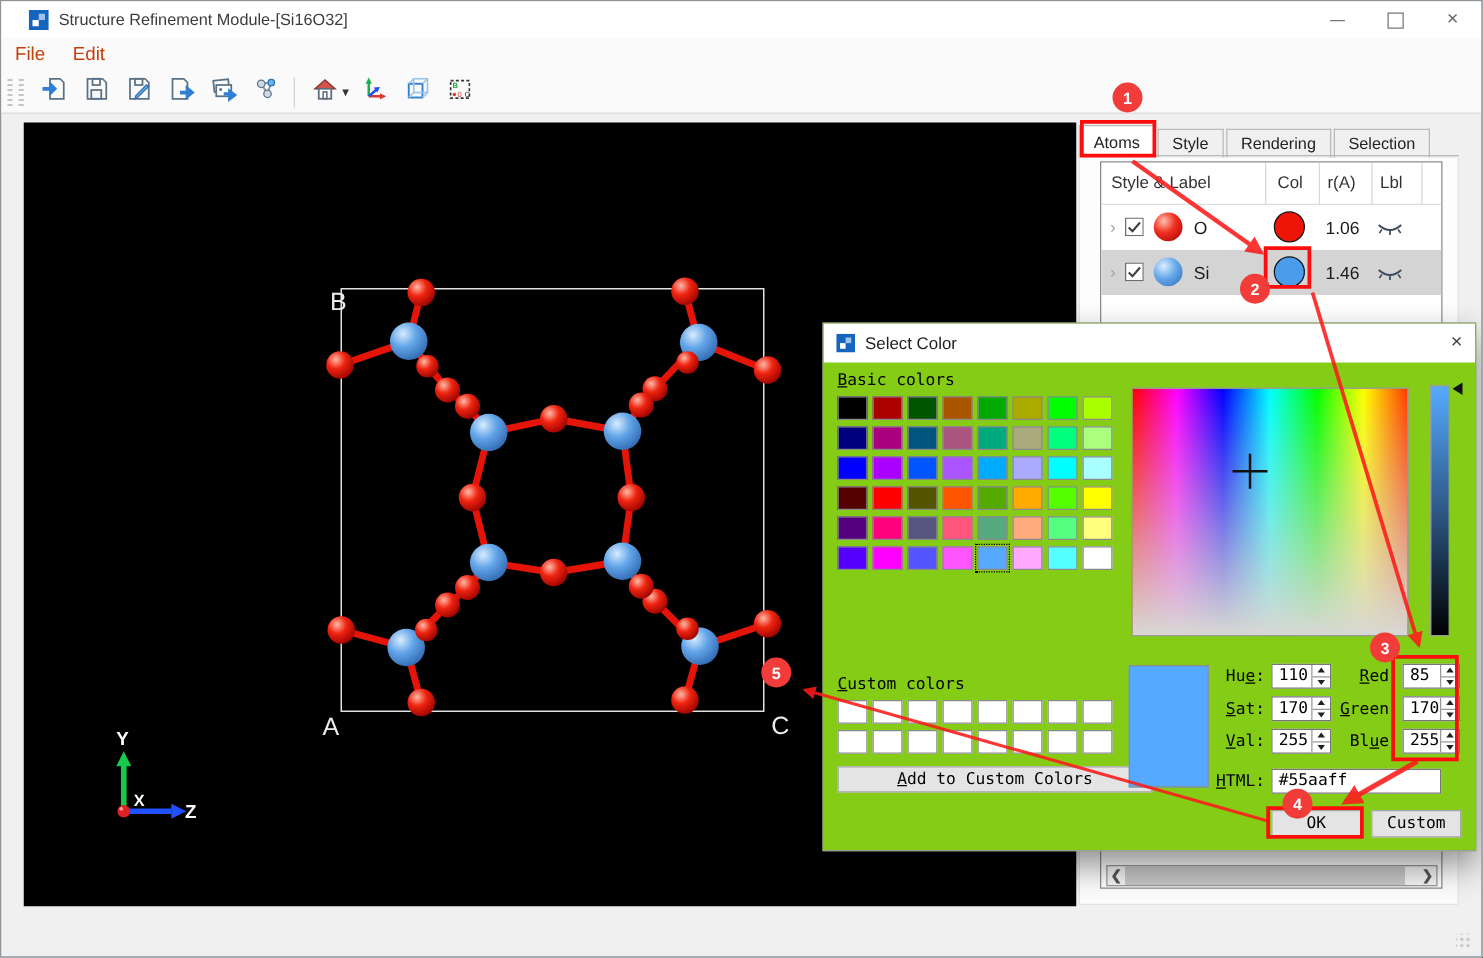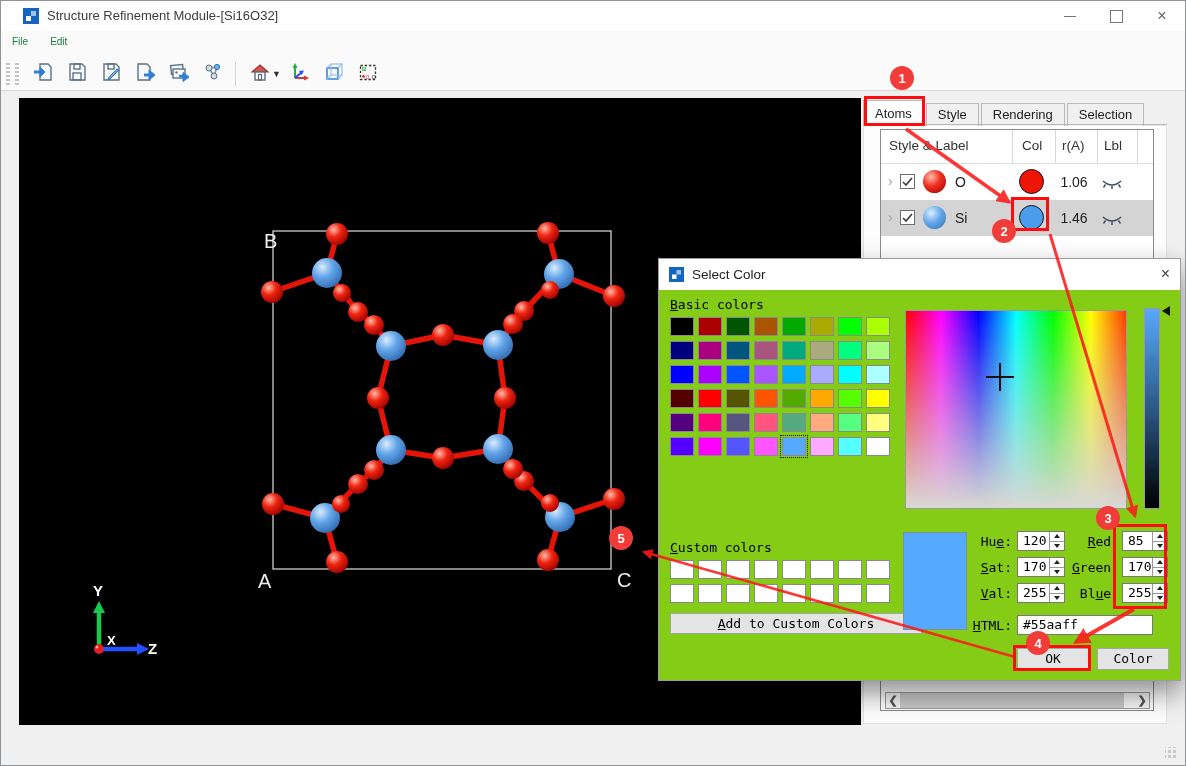--- a/index.html
+++ b/index.html
@@ -9,21 +9,21 @@
   .titlebar{position:absolute;left:0;top:0;width:100%;height:30px;background:#fff;border-bottom:1px solid #ececec;}
   .app-icon{position:absolute;left:22px;top:7px;width:16px;height:16px;}
   .title-text{position:absolute;left:46px;top:7px;font-size:13px;color:#3c3c3c;}
   .win-btn{position:absolute;top:0;width:46px;height:30px;display:flex;align-items:center;justify-content:center;color:#707070;}
   .wb-min{right:92px}.wb-max{right:46px}.wb-close{right:0}
   .glyph-min{width:12px;height:0;border-top:1.6px solid #777;}
   .glyph-max{width:11px;height:11px;border:1.4px solid #777;}
   .glyph-close{font-size:16px;line-height:16px;color:#666;}
   
   .menubar{position:absolute;left:0;top:30px;width:100%;height:26px;background:#fafafa;}
-  .menu-item{display:inline-block;padding:4px 11px 0 11px;font-size:10px;color:#15803d;}
+  .menu-item{display:inline-block;padding:4px 11px 0 11px;font-size:15px;color:#c2410c;}
   .toolbar{position:absolute;left:0;top:56px;width:100%;height:33px;background:#fafafa;
            border-bottom:1px solid #d9d9d9;display:flex;align-items:center;}
   .grip{width:4px;height:22px;margin-left:5px;background:repeating-linear-gradient(to bottom,#c4c4c4 0 2px,transparent 2px 4px);}
   .tbtn{width:33px;height:28px;display:flex;align-items:center;justify-content:center;margin-left:1px;}
   .tsep{width:1px;height:24px;background:#d4d4d4;margin:0 6px;}
   .caret{font-size:9px;color:#333;margin-left:-4px;margin-right:2px;}
   
   .viewport{position:absolute;left:18px;top:97px;width:842px;height:627px;background:#000;}
   
   .panel-bg{position:absolute;left:862px;top:124px;width:304px;height:599px;background:#fdfdfd;border:1px solid #e3e3e3;box-sizing:border-box;}
@@ -438,21 +438,21 @@
     <div class="dlg-btn mono" style="left:11px;top:354px;width:252px"><u>A</u>dd to Custom Colors</div>
 
     <div class="grad-box"></div>
     <div class="ch-h"></div>
     <div class="ch-v"></div>
     <div class="vslider"></div>
     <div class="sl-arrow"></div>
     <div class="preview" id="color-preview" style="background: rgb(85, 170, 255);"></div>
 
     <div class="srow-label mono" style="left:246px;top:275px;width:107px">Hu<u>e</u>:</div>
-    <div class="spin mono" style="left:358px;top:272px;width:48px"><span>120</span><span class="btns">
+    <div class="spin mono" style="left:358px;top:272px;width:48px"><span>110</span><span class="btns">
           <div>
             <i class="tri-up"></i>
           </div>
           <div>
             <i class="tri-dn"></i>
           </div>
         </span></div>
     <div class="srow-label mono" style="left:246px;top:301px;width:107px"><u>S</u>at:</div>
     <div class="spin mono" style="left:358px;top:298px;width:48px"><span>170</span><span class="btns">
           <div>
@@ -497,21 +497,21 @@
           </div>
           <div>
             <i class="tri-dn"></i>
           </div>
         </span></div>
 
     <div class="srow-label mono" style="left:246px;top:359px;width:107px"><u>H</u>TML:</div>
     <div class="html-field mono">#55aaff</div>
 
     <div class="dlg-btn mono okcancel" style="left:358px;top:389px">OK</div>
-    <div class="dlg-btn mono okcancel" style="left:438px;top:389px">Color</div>
+    <div class="dlg-btn mono okcancel" style="left:438px;top:389px">Custom</div>
   </div>
 
   <svg class="overlay" id="overlay">
       <defs>
         <marker id="ah" viewBox="0 0 10 10" refX="8" refY="5" markerWidth="4.2" markerHeight="4.2" orient="auto-start-reverse">
           <path d="M0 0 L10 5 L0 10 z" fill="#fd1a1a"></path>
         </marker>
       </defs>
       <line x1="905" y1="128" x2="1008" y2="201" stroke="#fd1a1a" stroke-width="3.5" opacity="0.88" marker-end="url(#ah)"></line>
       <line x1="1049" y1="233" x2="1134" y2="515" stroke="#fd1a1a" stroke-width="3" opacity="0.88" marker-end="url(#ah)"></line>

